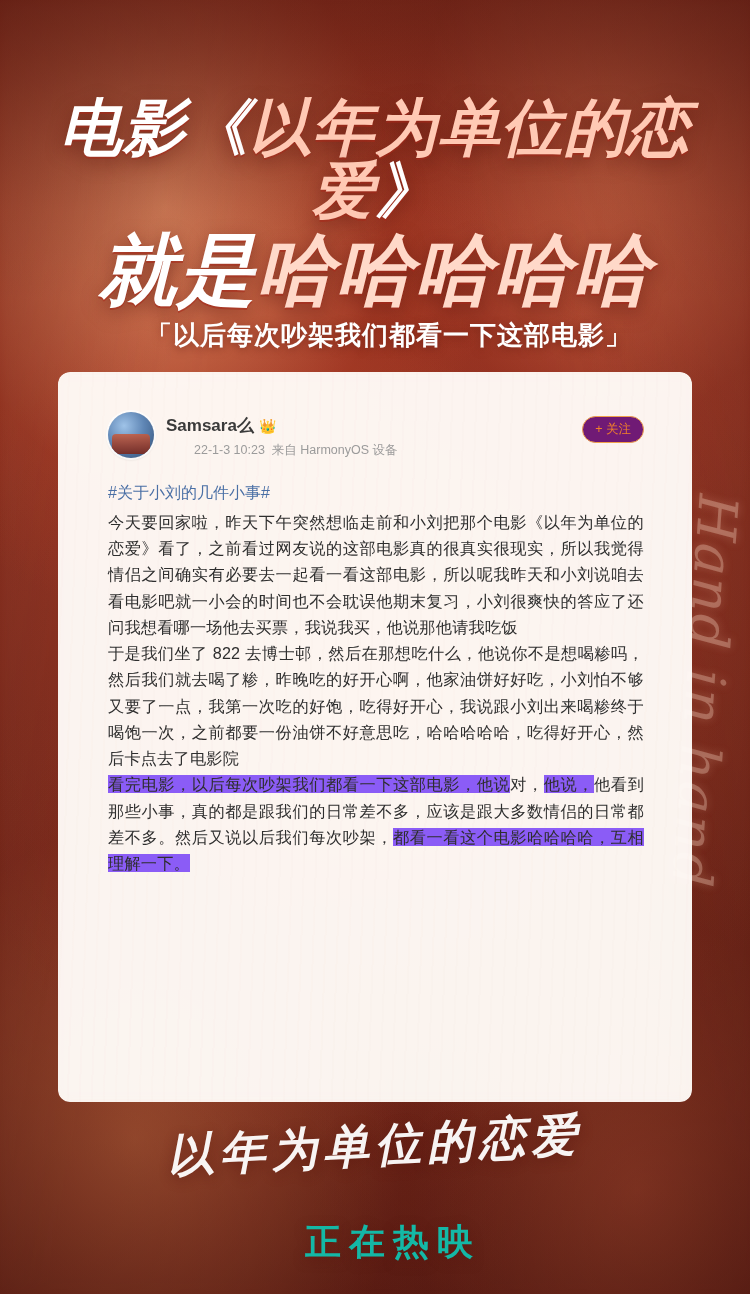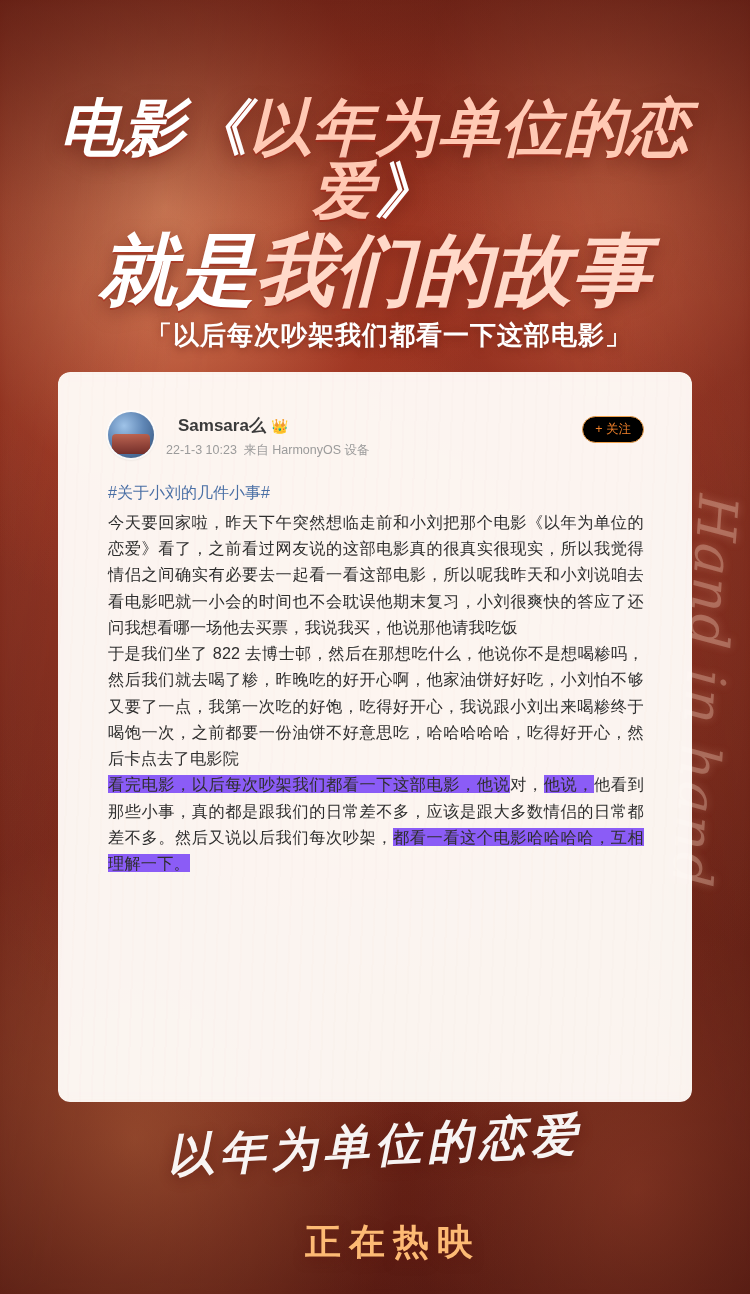--- a/index.html
+++ b/index.html
@@ -187,40 +187,40 @@
     position: absolute;
     left: 4px; right: 4px; bottom: 4px; height: 20px;
     background: linear-gradient(180deg, rgba(200,90,60,0.85), rgba(120,40,30,0.9));
     border-radius: 4px;
   }
   .post-meta { flex: 1 1 auto; min-width: 0; padding-top: 2px; }
   .uname-row {
     display: flex;
     align-items: center;
     gap: 5px;
-    margin-left: 12px;
   }
   .uname {
     font-size: 17px;
     color: #3a3a3a;
     font-weight: bold;
     font-family: "Liberation Sans", sans-serif;
   }
   .crown-icon { font-size: 14px; line-height: 1; }
   .post-time {
     margin-top: 5px;
     font-size: 12.5px;
     color: #9b9b9b;
+    margin-left: 28px;
   }
   .follow-btn {
     flex: 0 0 auto;
     margin-top: 4px;
     border: 1px solid #f0a04a;
     color: #f0802a;
-    background: #000000;
+    background: #701a75;
     border-radius: 14px;
     font-size: 12.5px;
     padding: 4px 12px;
     white-space: nowrap;
   }
 
   
   .topic {
     margin-top: 22px;
     font-size: 16px;
@@ -255,21 +255,21 @@
     transform: rotate(-3deg);
     text-shadow: 0 3px 14px rgba(90,22,14,0.6);
     opacity: .95;
   }
   .now-showing {
     position: absolute;
     left: 0; right: 0;
     top: 1218px;
     text-align: center;
     z-index: 6;
-    color: #fdba74;
+    color: #14b8a6;
     font-family: "DejaVu Serif", serif;
     font-weight: bold;
     font-size: 36px;
     letter-spacing: 8px;
     text-shadow: 0 3px 12px rgba(90,22,14,0.65);
     padding-left: 36px;
   }
 </style>
 </head>
 <body>
@@ -281,21 +281,21 @@
   <div class="bg-dark-top"></div>
   <div class="bg-vignette"></div>
 
   <div class="script-right">Hand in hand</div>
 
   <div class="headline">
     <div class="hl-line l1">
       <span>电影《</span><span class="accent">以年为单位的恋爱</span><span>》</span>
     </div>
     <div class="hl-line l2">
-      <span>就是</span><span class="accent2">我们的故事</span>
+      <span>就是</span><span class="accent2">哈哈哈哈哈</span>
     </div>
   </div>
 
   <div class="subquote">「以后每次吵架我们都看一下这部电影」</div>
 
   <div class="card-wrap">
     <div class="brush"></div>
     <div class="card">
 
       <div class="post-head">

